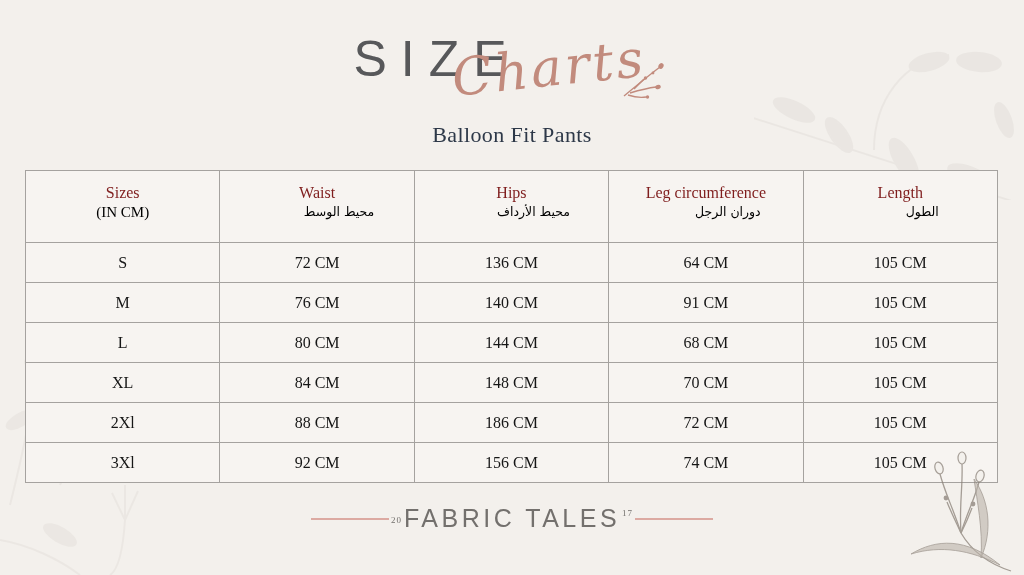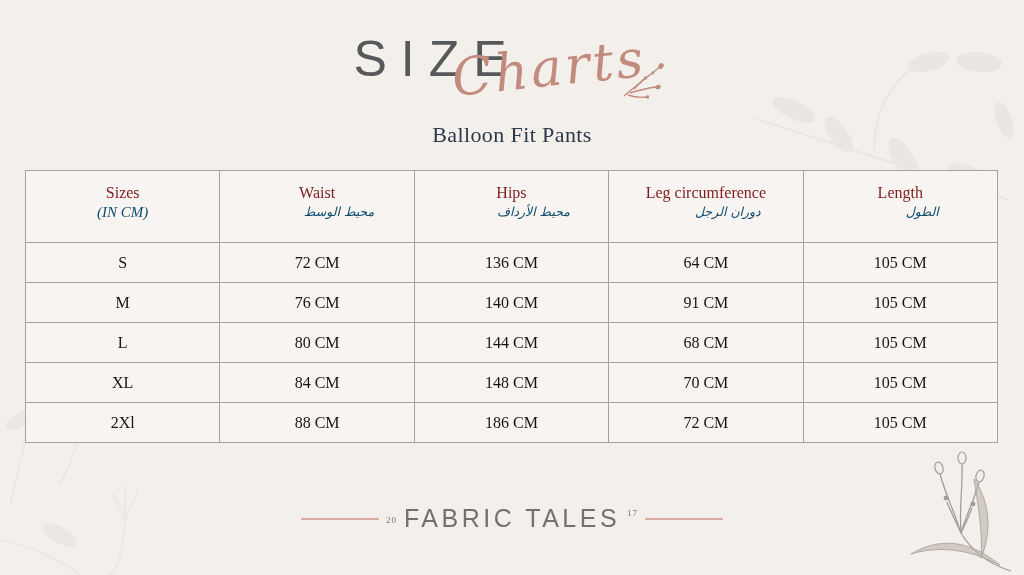--- a/index.html
+++ b/index.html
@@ -42,28 +42,28 @@
   }
   .size-table th, .size-table td {
     border:1px solid #a5a29f; background:#f7f4f1;
     text-align:center; box-sizing:border-box;
   }
   .size-table thead th {
     height:72px; vertical-align:top; padding-top:12px;
     font-weight:normal;
   }
   .hdr-en { display:block; font-size:16px; color:#7f1d1d; line-height:1.2; }
-  .hdr-sub { display:block; margin-top:2px; color:#0c4a6e;font-style:italic; }
+  .hdr-sub { display:block; margin-top:2px; color:#000000; }
   .hdr-sub.latin { font-size:15px; font-family:"Liberation Serif", serif; }
   .hdr-sub.arabic { font-size:12.5px; direction:rtl; font-family:"DejaVu Sans", sans-serif;padding-left:44px; }
   .size-table tbody td { height:40px; font-size:16px; color:#161616; }
   
   .footer {
     position:absolute; top:504px; left:0; width:100%;
-    display:flex; justify-content:center; align-items:center; gap:7px;
+    display:flex; justify-content:center; align-items:center; gap:2px;
     color:#73706d;
   }
   .fline { width:78px; height:2px; background:#dcaaa2; }
   .brand { font-size:25px; letter-spacing:3.5px; font-family:Liberation Sans, sans-serif; }
   .yr { font-size:9px; letter-spacing:1px; }
   .yr-left  { transform:translateY(1px); }
   .yr-right { transform:translateY(-6px); }
 </style>
 </head>
 <body>
@@ -172,20 +172,27 @@
         <td>70 CM</td>
         <td>105 CM</td>
       </tr>
       <tr>
         <td>2Xl</td>
         <td>88 CM</td>
         <td>186 CM</td>
         <td>72 CM</td>
         <td>105 CM</td>
       </tr>
+      <tr>
+        <td>3Xl</td>
+        <td>92 CM</td>
+        <td>156 CM</td>
+        <td>74 CM</td>
+        <td>105 CM</td>
+      </tr>
     </tbody>
   </table>
 
   <div class="footer">
     <span class="fline"></span>
     <span class="yr yr-left">20</span>
     <span class="brand">FABRIC TALES</span>
     <span class="yr yr-right">17</span>
     <span class="fline"></span>
   </div>

